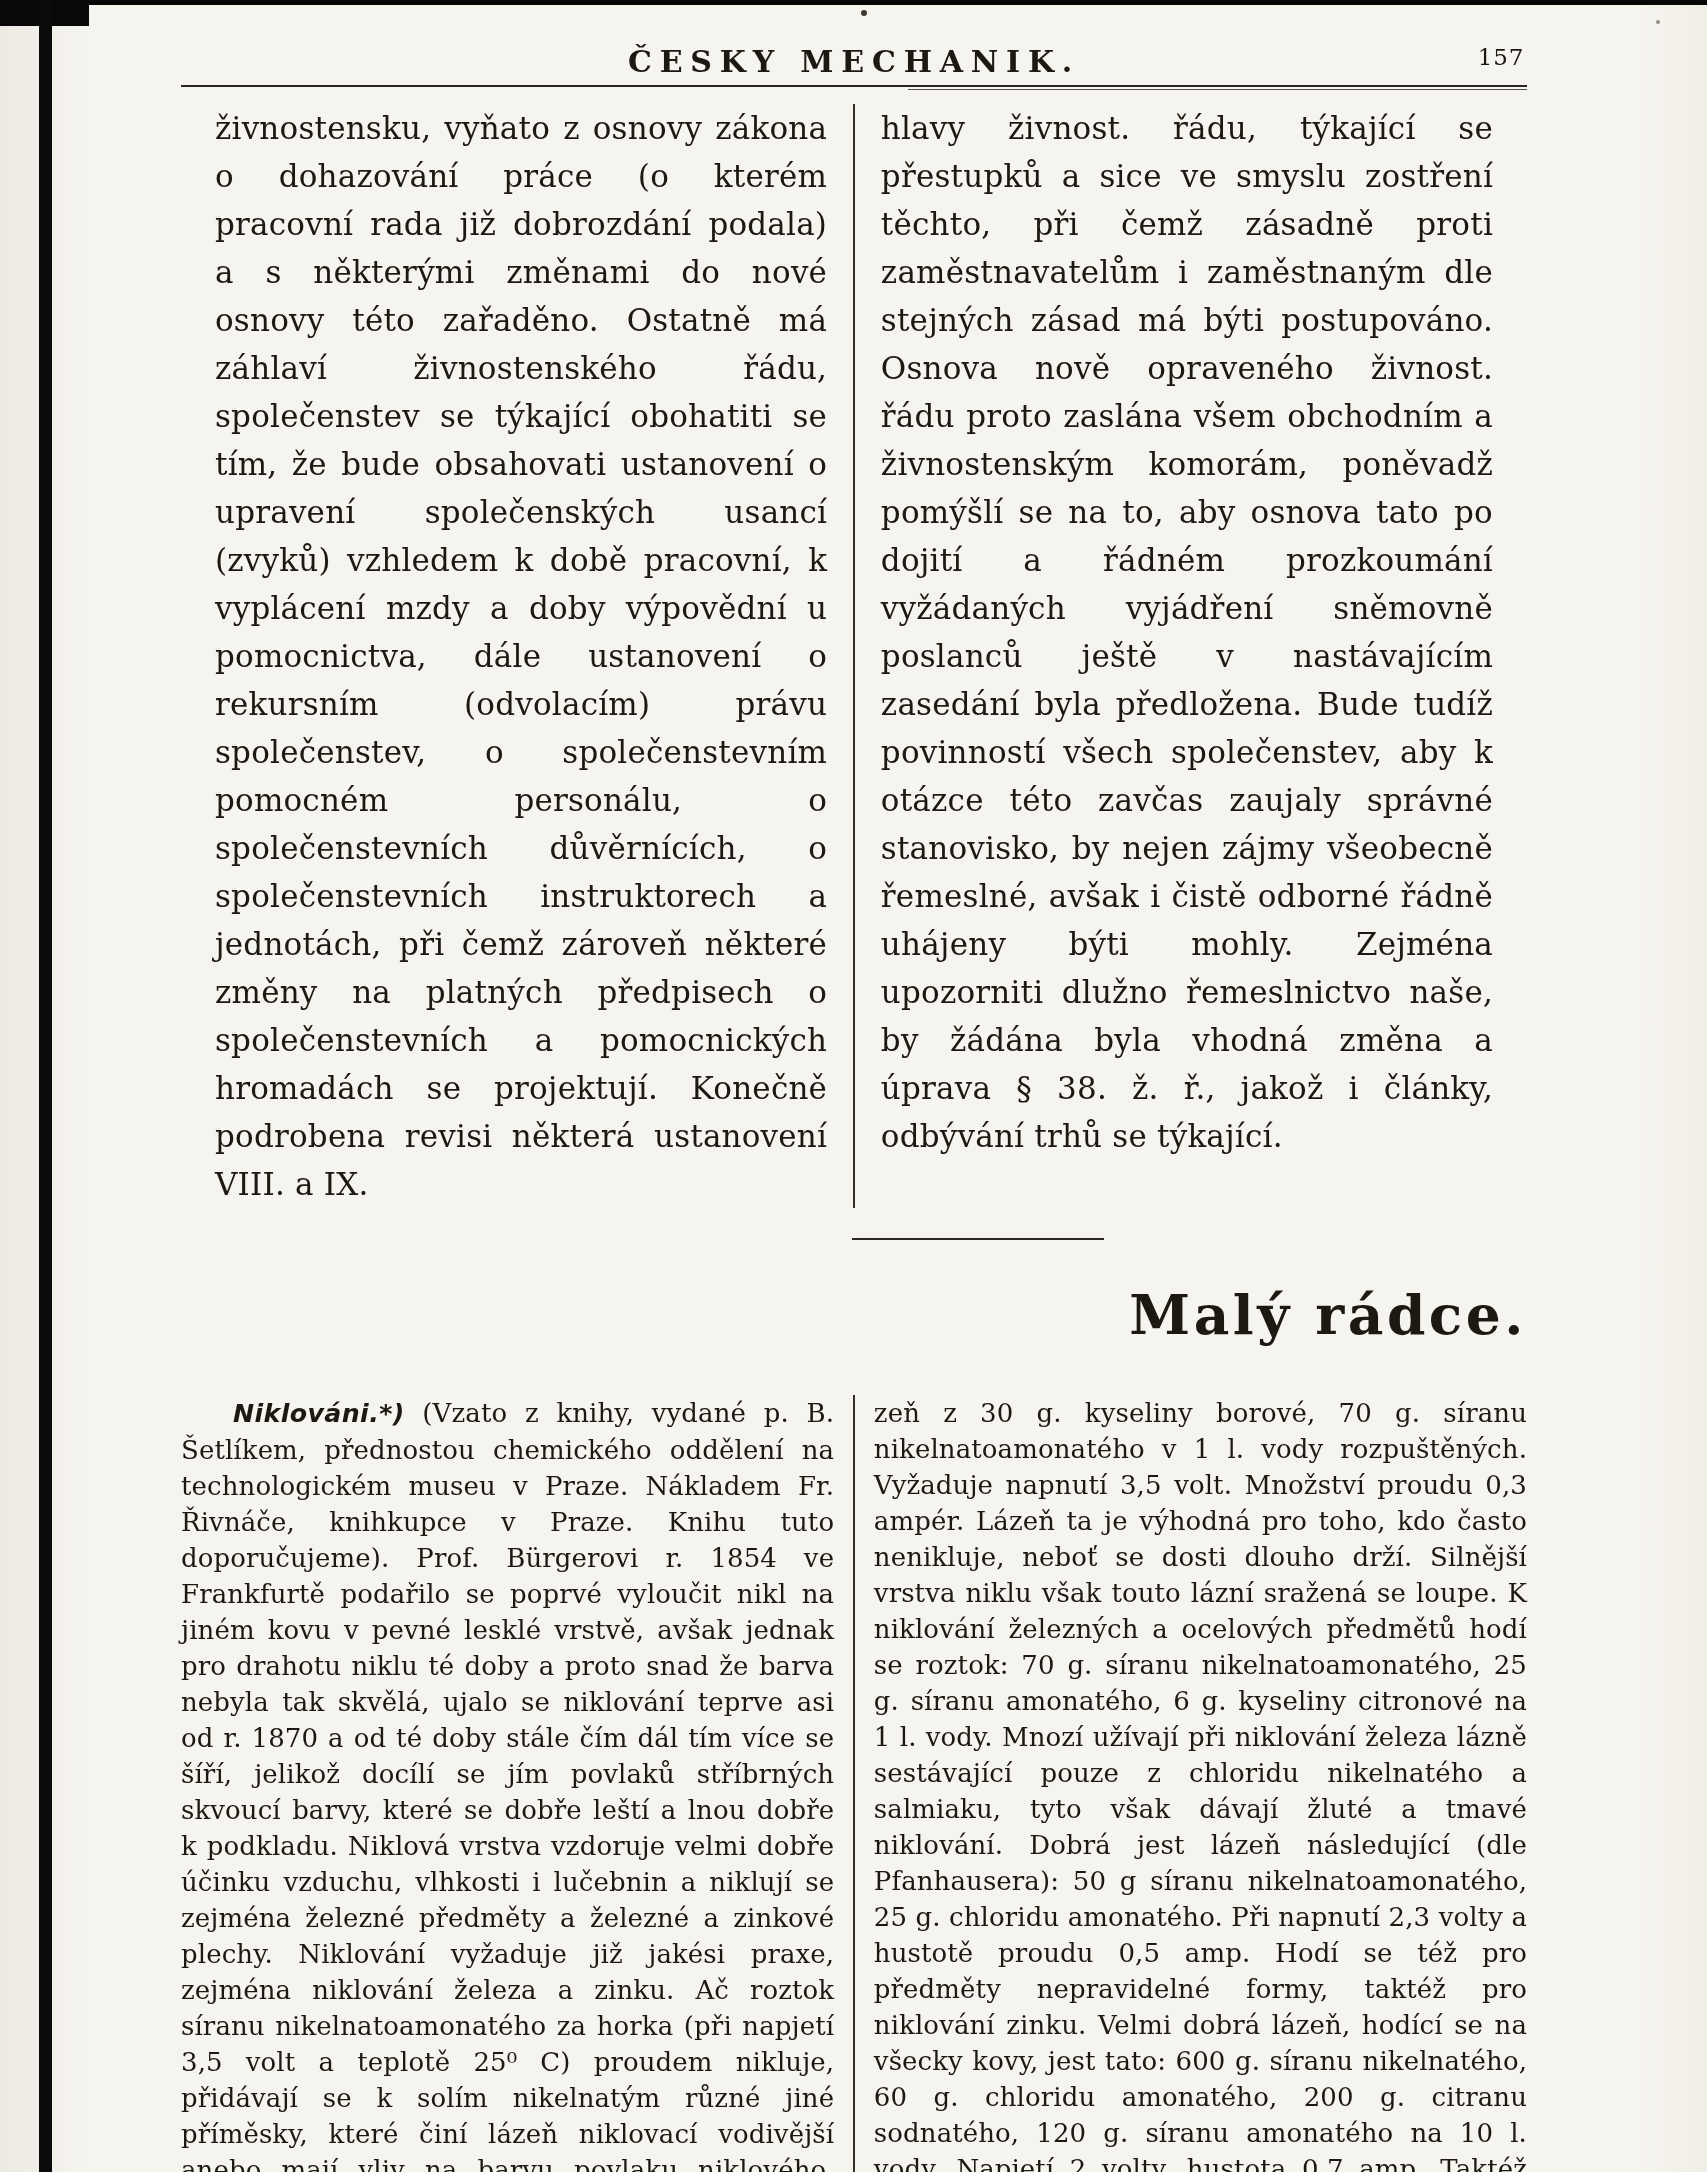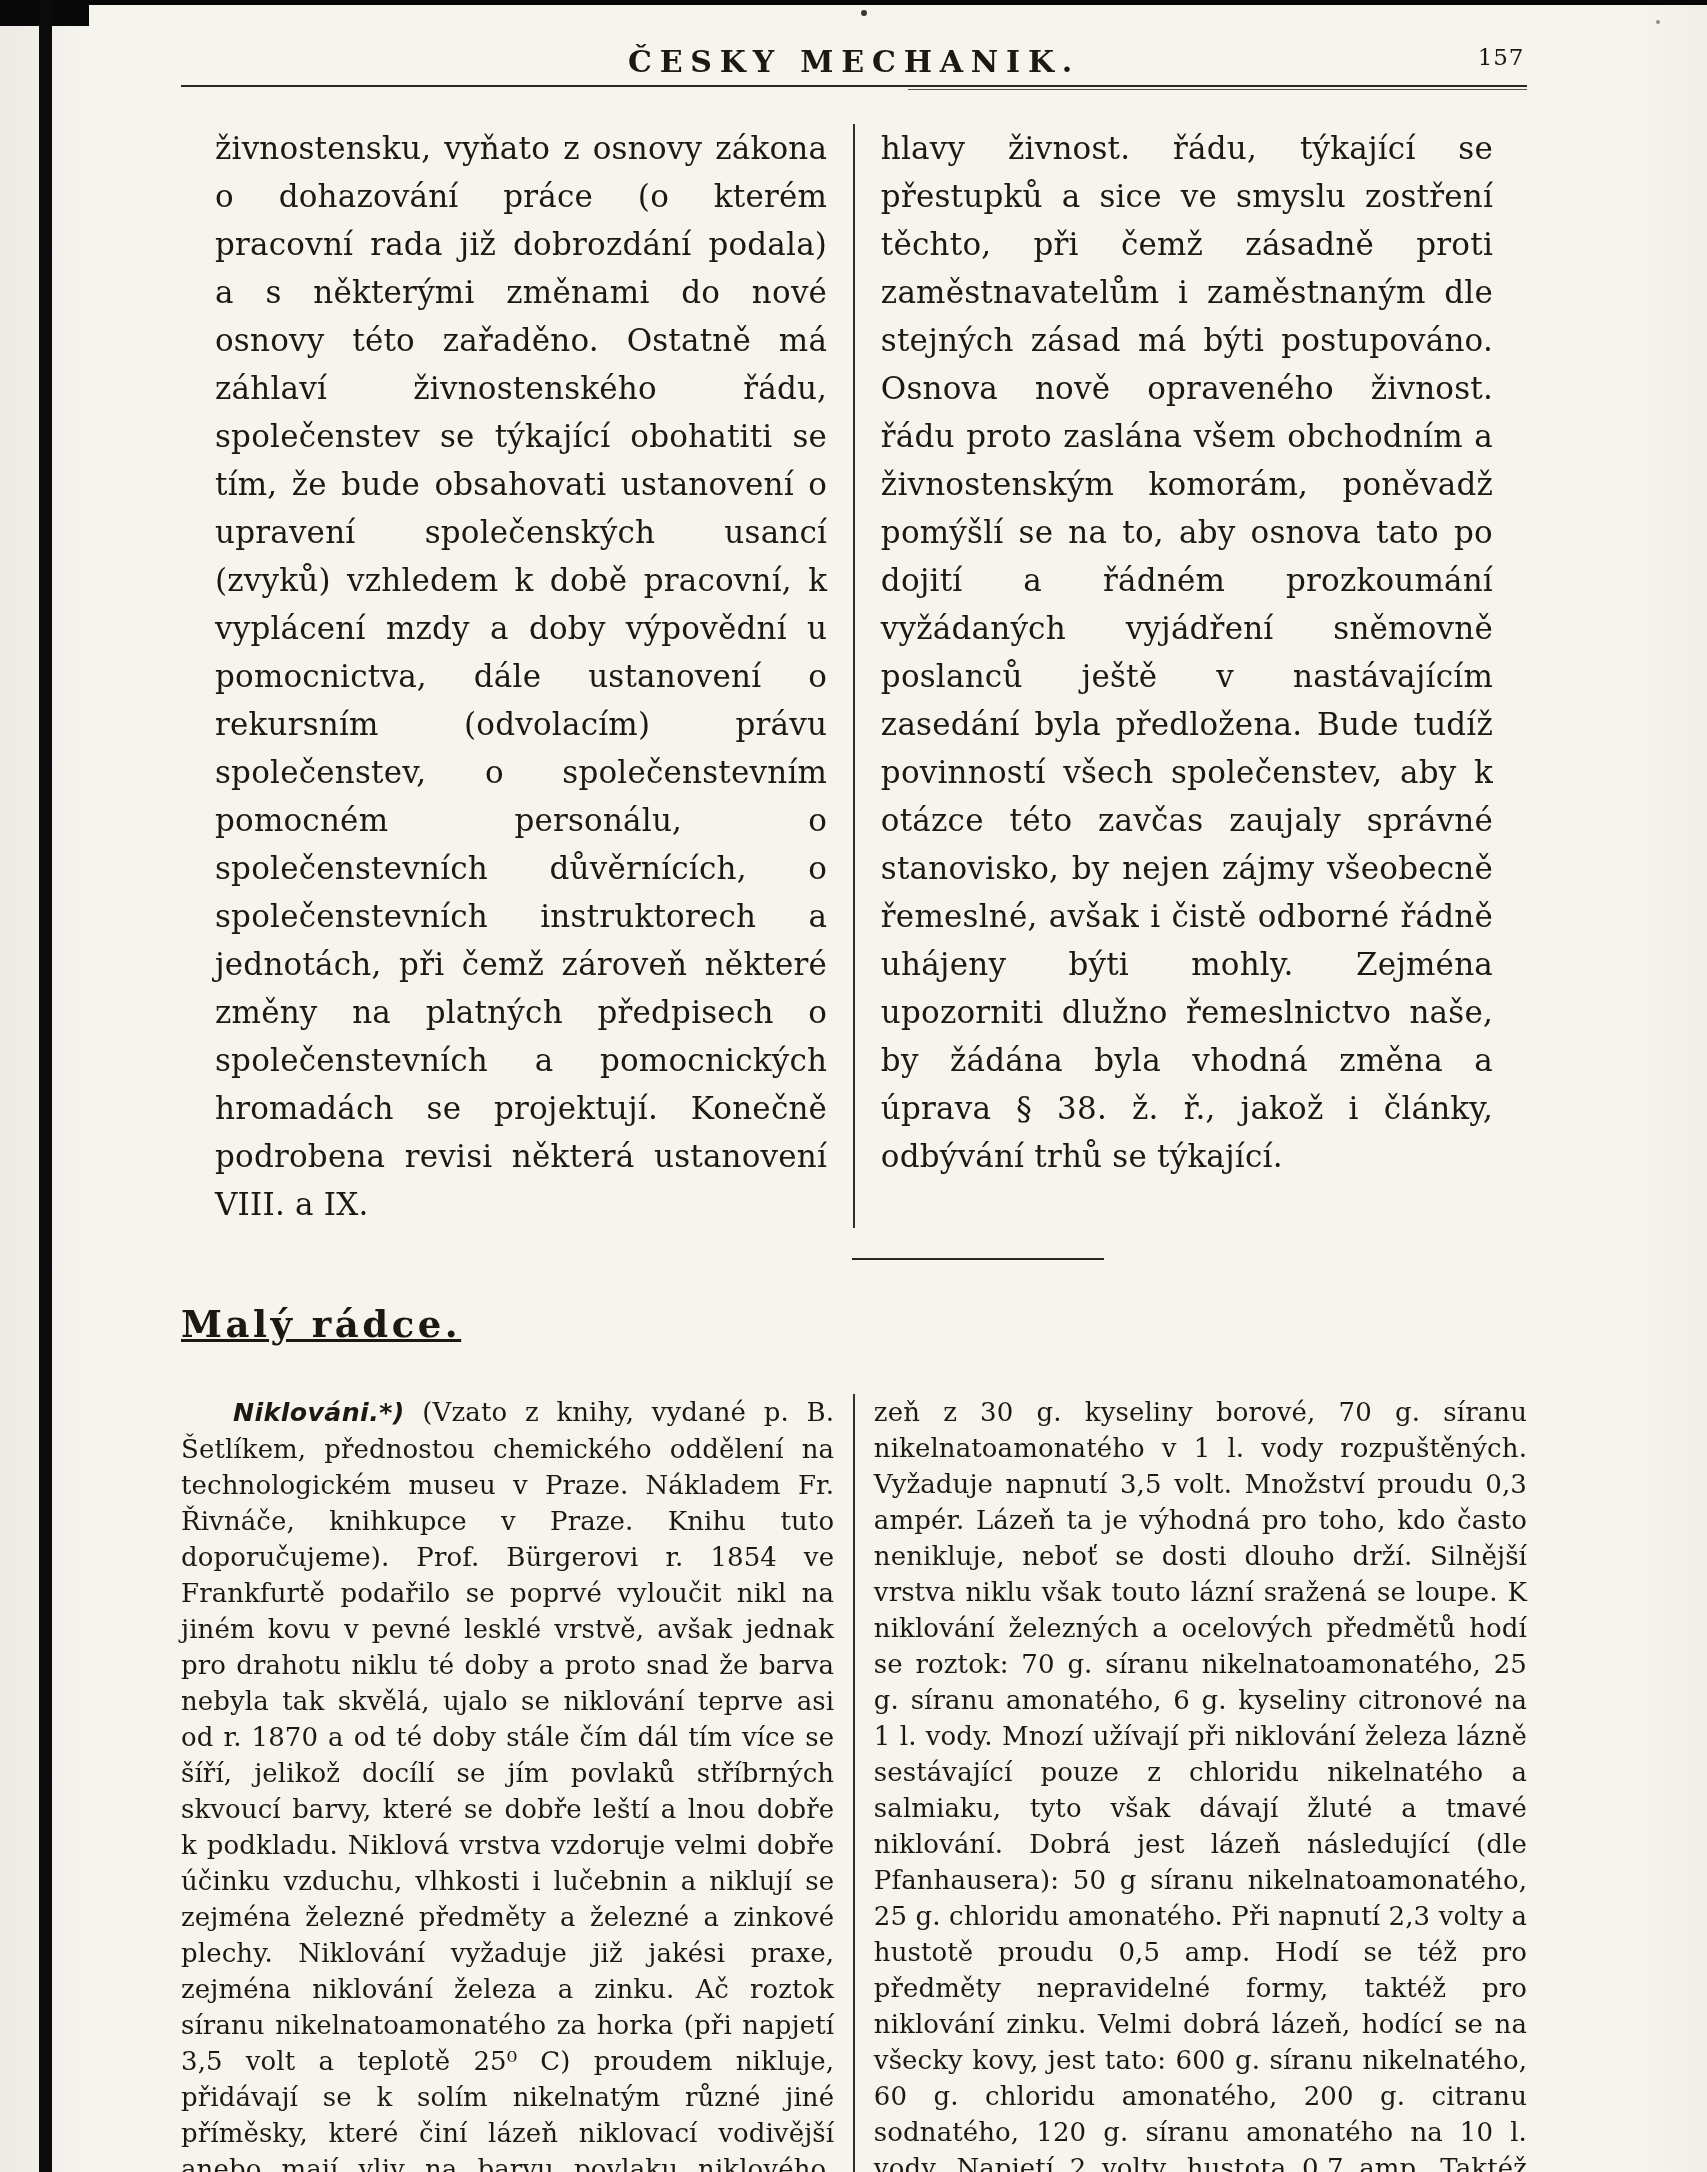--- a/index.html
+++ b/index.html
@@ -30,33 +30,33 @@
     text-align:center;font-size:30px;font-weight:bold;letter-spacing:7.8px;padding-top:3.5px;
   }
   .page-number{position:absolute;right:2.6px;top:4.3px;font-size:23px;letter-spacing:0.9px;text-align:center;}
 
   .header-rule{margin-top:7.8px;height:2.6px;background:var(--color-rule);position:relative;}
   .header-rule::after{
     content:"";position:absolute;top:4.3px;right:0;width:46%;height:1.3px;
     background:var(--color-rule);opacity:.8;
   }
 
-  .article-top{display:flex;margin-top:37px;padding:0 34px;}
+  .article-top{display:flex;margin-top:17px;padding:0 34px;}
   .col{flex:1 1 0;min-width:0;}
   .divider{width:1.7px;background:#332e26;flex:0 0 auto;}
   .article-top .divider{margin:0 26px;}
   .article-bottom .divider{margin:0 19px;}
 
   .body-lg{margin:0;font-size:31px;line-height:48px;text-align:justify;letter-spacing:0.2px;}
   .body-sm{margin:0;font-size:26px;line-height:36px;text-align:justify;letter-spacing:0.1px;}
   .indent{text-indent:52px;}
 
   .end-rule{width:252px;height:1.7px;background:var(--color-rule);margin:30px auto 0;transform:translateX(124px);}
 
-  .section-title{margin:42px 0 48px;text-align:left;font-size:37px;font-weight:bold;letter-spacing:3.5px;text-decoration:underline;}
+  .section-title{margin:42px 0 48px;text-align:right;font-size:55px;font-weight:bold;letter-spacing:3.5px;}
 
   .article-bottom{display:flex;}
 
   .lead-bold{
     font-family:"DejaVu Sans","Liberation Sans",sans-serif;
     font-weight:bold;font-size:.97em;letter-spacing:0.4px;font-style:italic;
   }
 </style>
 </head>
 <body>

